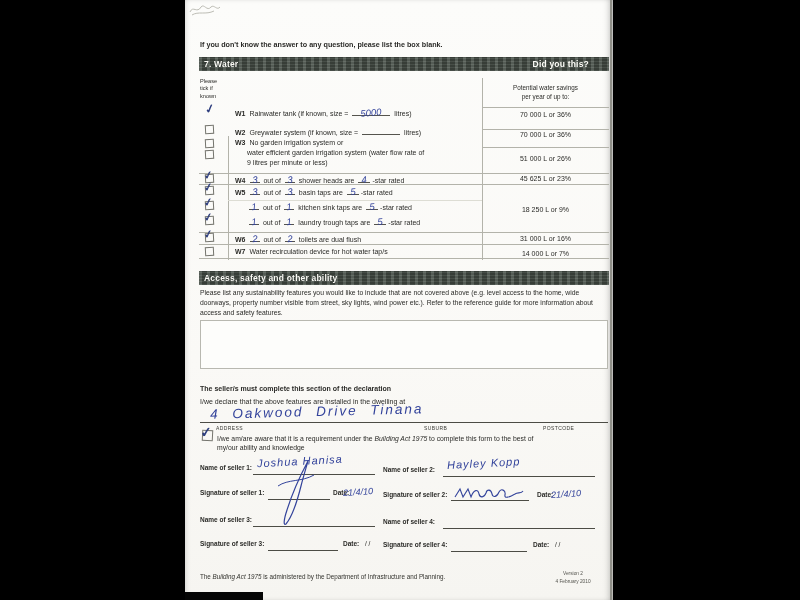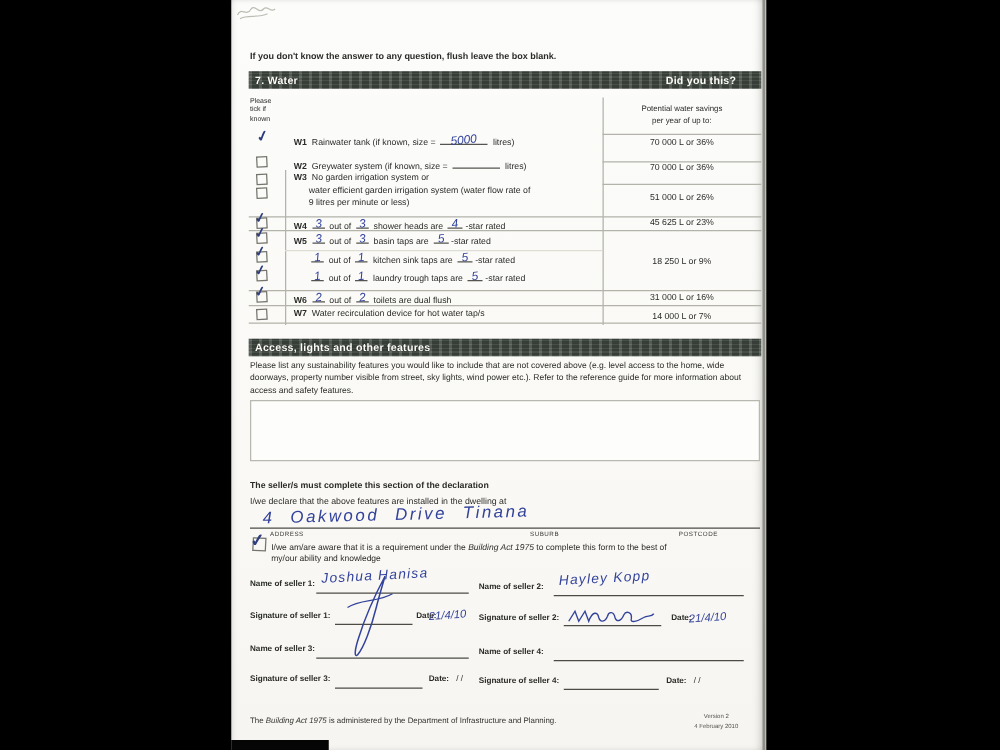--- a/index.html
+++ b/index.html
@@ -51,21 +51,21 @@
 </head>
 <body>
 
 <div class="stage">
  <div class="page">
 
   <svg class="abs" style="left:3px;top:2px;" width="34" height="16" viewBox="0 0 34 16">
     <path d="M2,10 C5,3 9,12 13,5 C16,1 19,10 23,5 C26,2 29,9 32,5 M4,13 C10,9 18,13 26,9" stroke="#bdbdb5" stroke-width="1" fill="none"></path>
   </svg>
 
-  <div class="abs nw" style="left:15px;top:40px;font-size:7.2px;font-weight:bold;">If you don't know the answer to any question, flush leave the box blank.</div>
+  <div class="abs nw" style="left:15px;top:40px;font-size:7.2px;font-weight:bold;">If you don't know the answer to any question, please list the box blank.</div>
 
   <div class="bar" style="top:57px;">
     <span class="ttl">7. Water</span>
     <span class="right">Did you this?</span>
   </div>
 
   <div class="abs prelines" style="left:15px;top:78px;font-size:5.6px;line-height:1.3;">Please
 tick if
 known</div>
 
@@ -141,21 +141,21 @@
   </div>
   <div class="sav" style="top:235px;">31 000 L or 16%</div>
 
   <span class="cb" style="left:20px;top:247px;"></span>
   <div class="qrow" style="left:50px;top:248px;">
     <b>W7</b><span> Water recirculation device for hot water tap/s</span>
   </div>
   <div class="sav" style="top:250px;">14 000 L or 7%</div>
 
   <div class="bar" style="top:271px;">
-    <span class="ttl">Access, lights and other features</span>
+    <span class="ttl">Access, safety and other ability</span>
   </div>
   <div class="abs smalltext" style="left:15px;top:288px;width:406px;">Please list any sustainability features you would like to include that are not covered above (e.g. level access to the home, wide doorways, property number visible from street, sky lights, wind power etc.). Refer to the reference guide for more information about access and safety features.</div>
   <div class="notes-box" style="left:15px;top:320px;width:406px;height:47px;"></div>
 
   <div class="abs nw" style="left:15px;top:385px;font-size:7px;font-weight:bold;">The seller/s must complete this section of the declaration</div>
   <div class="abs nw" style="left:15px;top:398px;font-size:7px;">I/we declare that the above features are installed in the dwelling at</div>
   <div class="abs hw nw" style="left:25px;top:404px;font-size:13.5px;letter-spacing:2px;word-spacing:7px;transform:rotate(-1.5deg);">4 Oakwood Drive Tinana</div>
   <div class="uline" style="left:15px;top:422px;width:408px;"></div>
   <div class="tiny" style="left:31px;top:425px;">ADDRESS</div>
   <div class="tiny" style="left:239px;top:425px;">SUBURB</div>

